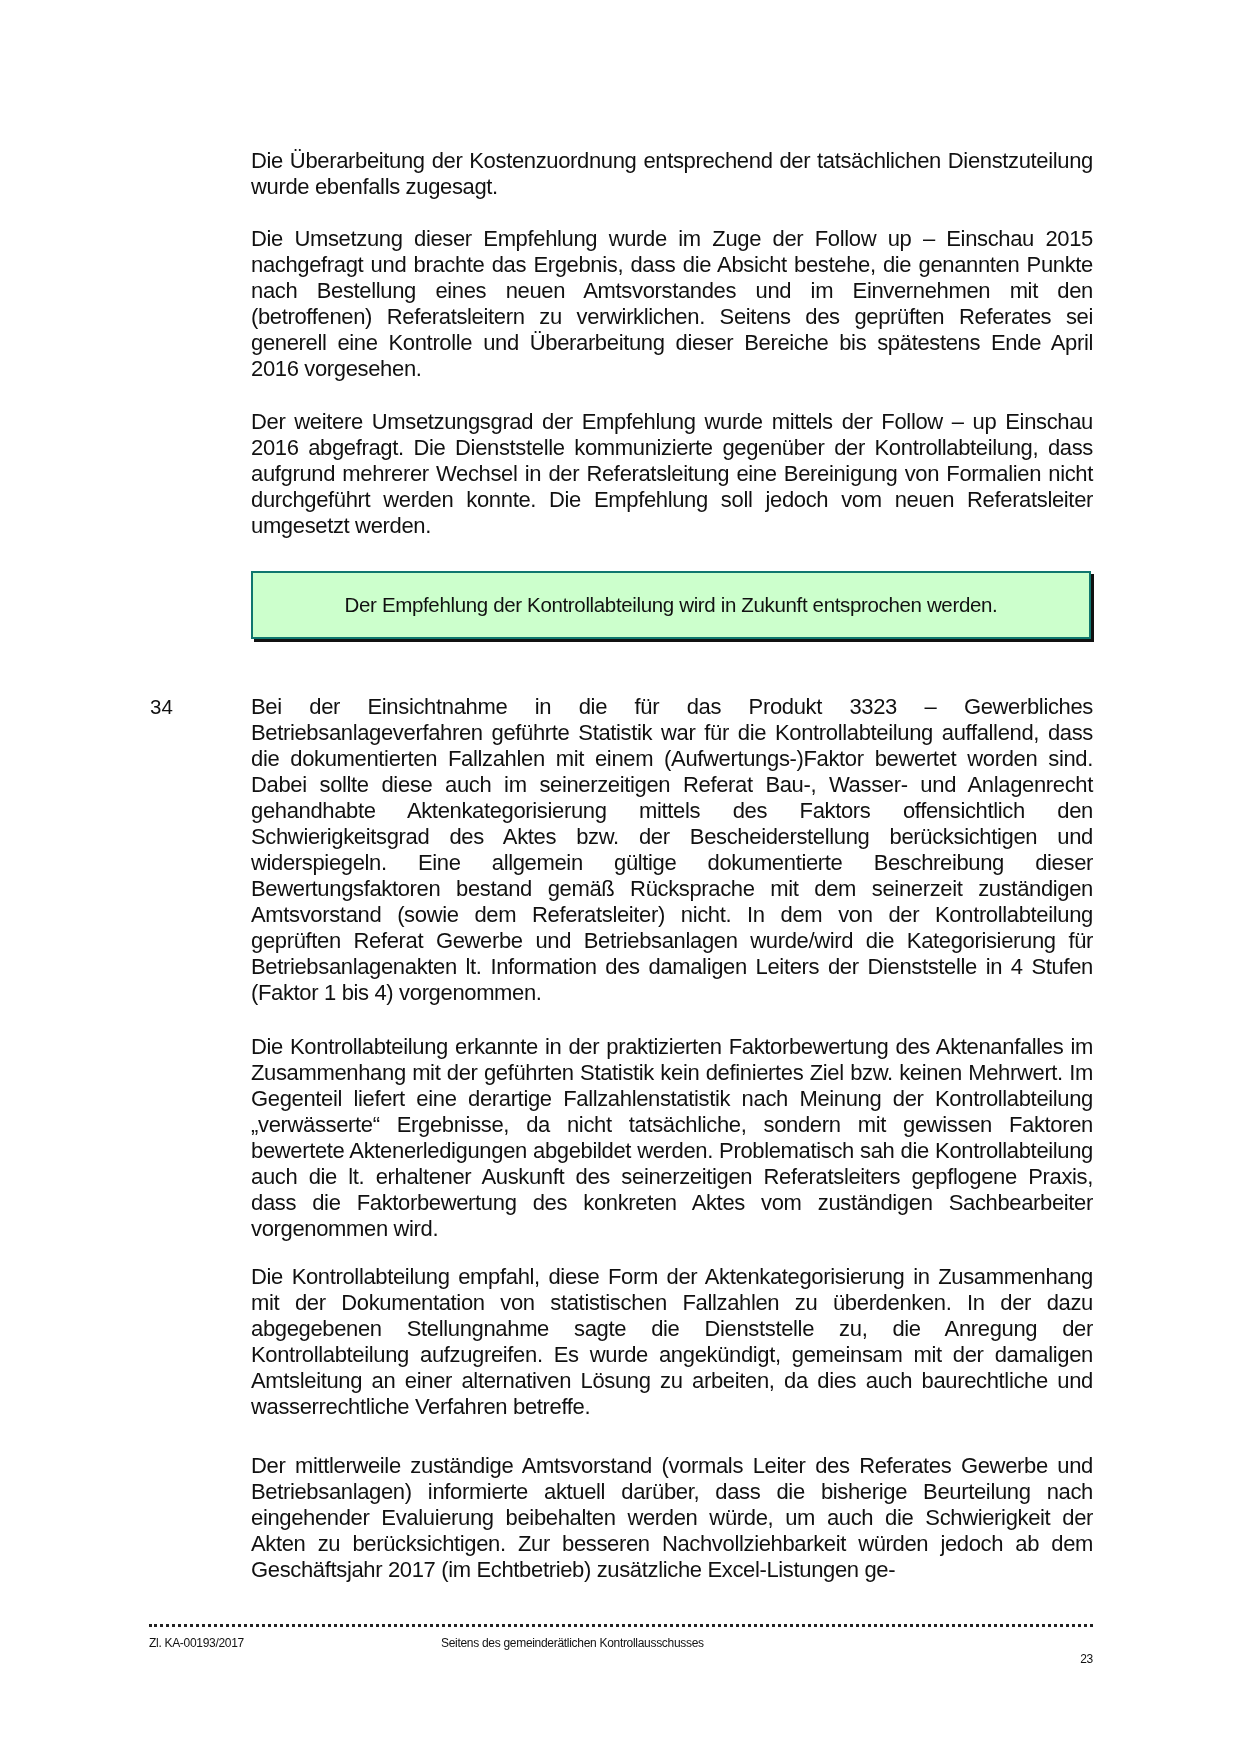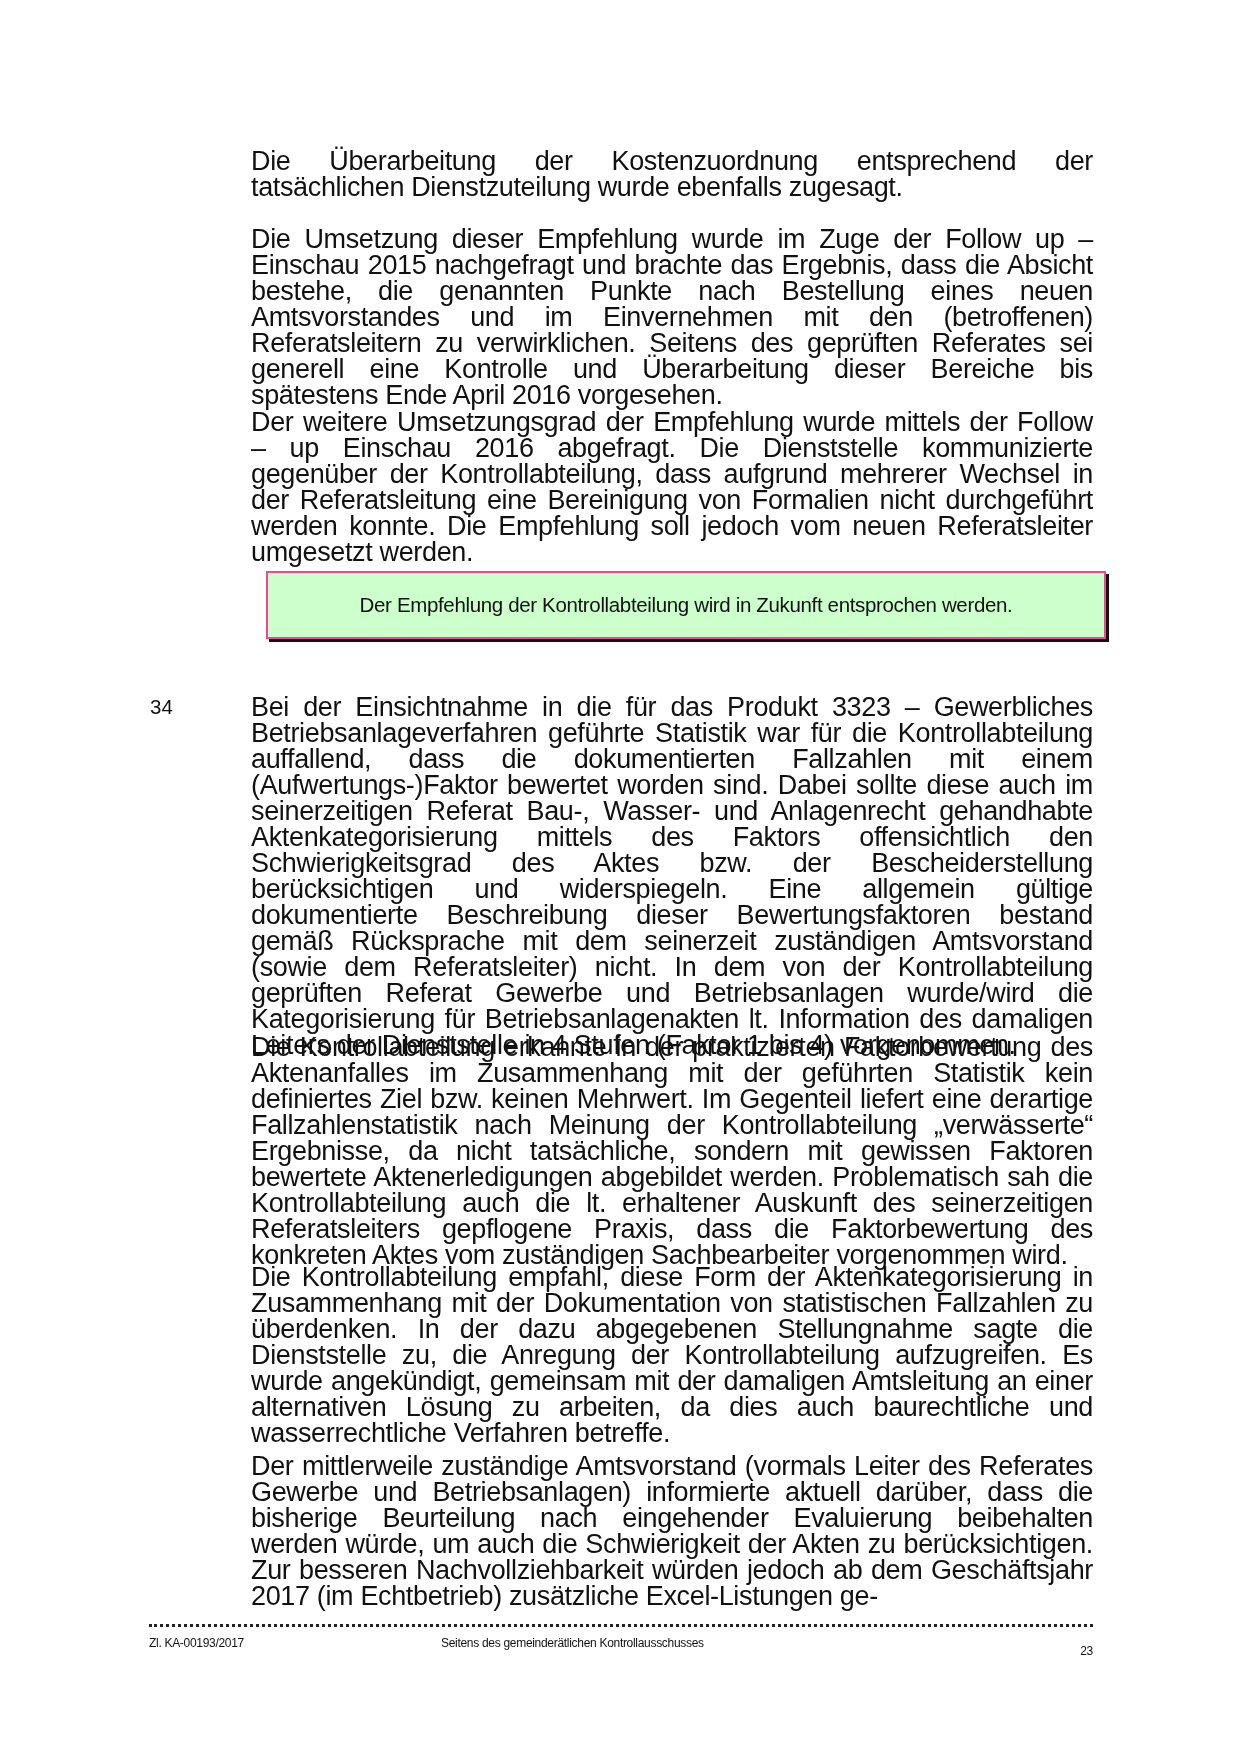--- a/index.html
+++ b/index.html
@@ -1,40 +1,40 @@
 <!DOCTYPE html>
 <html><head>
 <meta charset="utf-8">
 <style>
   html, body { margin: 0; padding: 0; background: #ffffff; }
   body { width: 1241px; height: 1754px; position: relative; overflow: hidden;
          font-family: "Liberation Sans", sans-serif; color: #111111; }
   .page { position: absolute; left: 0; top: 0; width: 1241px; height: 1754px; }
   .col { position: absolute; left: 251px; width: 842px; }
-  p.para { margin: 0; font-size: 27px; line-height: 26px; text-align: justify;
+  p.para { margin: 0; font-size: 22px; line-height: 26px; text-align: justify;
            letter-spacing: -0.35px; word-spacing: 0px; hyphens: manual; }
   .p1 { top: 148px; }
   .p2 { top: 226px; }
   .p3 { top: 409px; }
   .callout { position: absolute; left: 251px; top: 571px; width: 836px; height: 64px;
-             background: #ccffcc; border: 2px solid #ec4899;
-             box-shadow: 3px 3px 0 #111111; display: flex; align-items: center; justify-content: center; margin-left: 15px; }
+             background: #ccffcc; border: 2px solid #0f766e;
+             box-shadow: 3px 3px 0 #111111; display: flex; align-items: center; justify-content: center; }
   .callout span { font-size: 20.5px; letter-spacing: -0.35px; }
   .num { position: absolute; left: 150px; top: 694px; font-size: 20.5px; line-height: 26px; }
   .p4 { top: 694px; }
   .p5 { top: 1034px; }
   .p6 { top: 1264px; }
   .p7 { top: 1453px; }
   .footer-rule { position: absolute; left: 149px; top: 1624px; width: 944px; height: 4px;
                  border-top: 3px dotted #222222; }
   .footer { position: absolute; left: 149px; top: 1632px; width: 944px; height: 24px;
             font-size: 12px; line-height: 22px; letter-spacing: -0.3px; }
   .footer .left { position: absolute; left: 0; top: 0; }
   .footer .center { position: absolute; left: 292px; top: 0; }
-  .footer .right { position: absolute; right: 0; top: 8px; }
+  .footer .right { position: absolute; right: 0; top: 16px; }
 </style>
 </head>
 <body>
 
 <div class="page">
 
   <div class="col p1">
     <p class="para">Die Überarbeitung der Kostenzuordnung entsprechend der tatsächlichen Dienstzuteilung wurde ebenfalls zugesagt.</p>
   </div>
 

